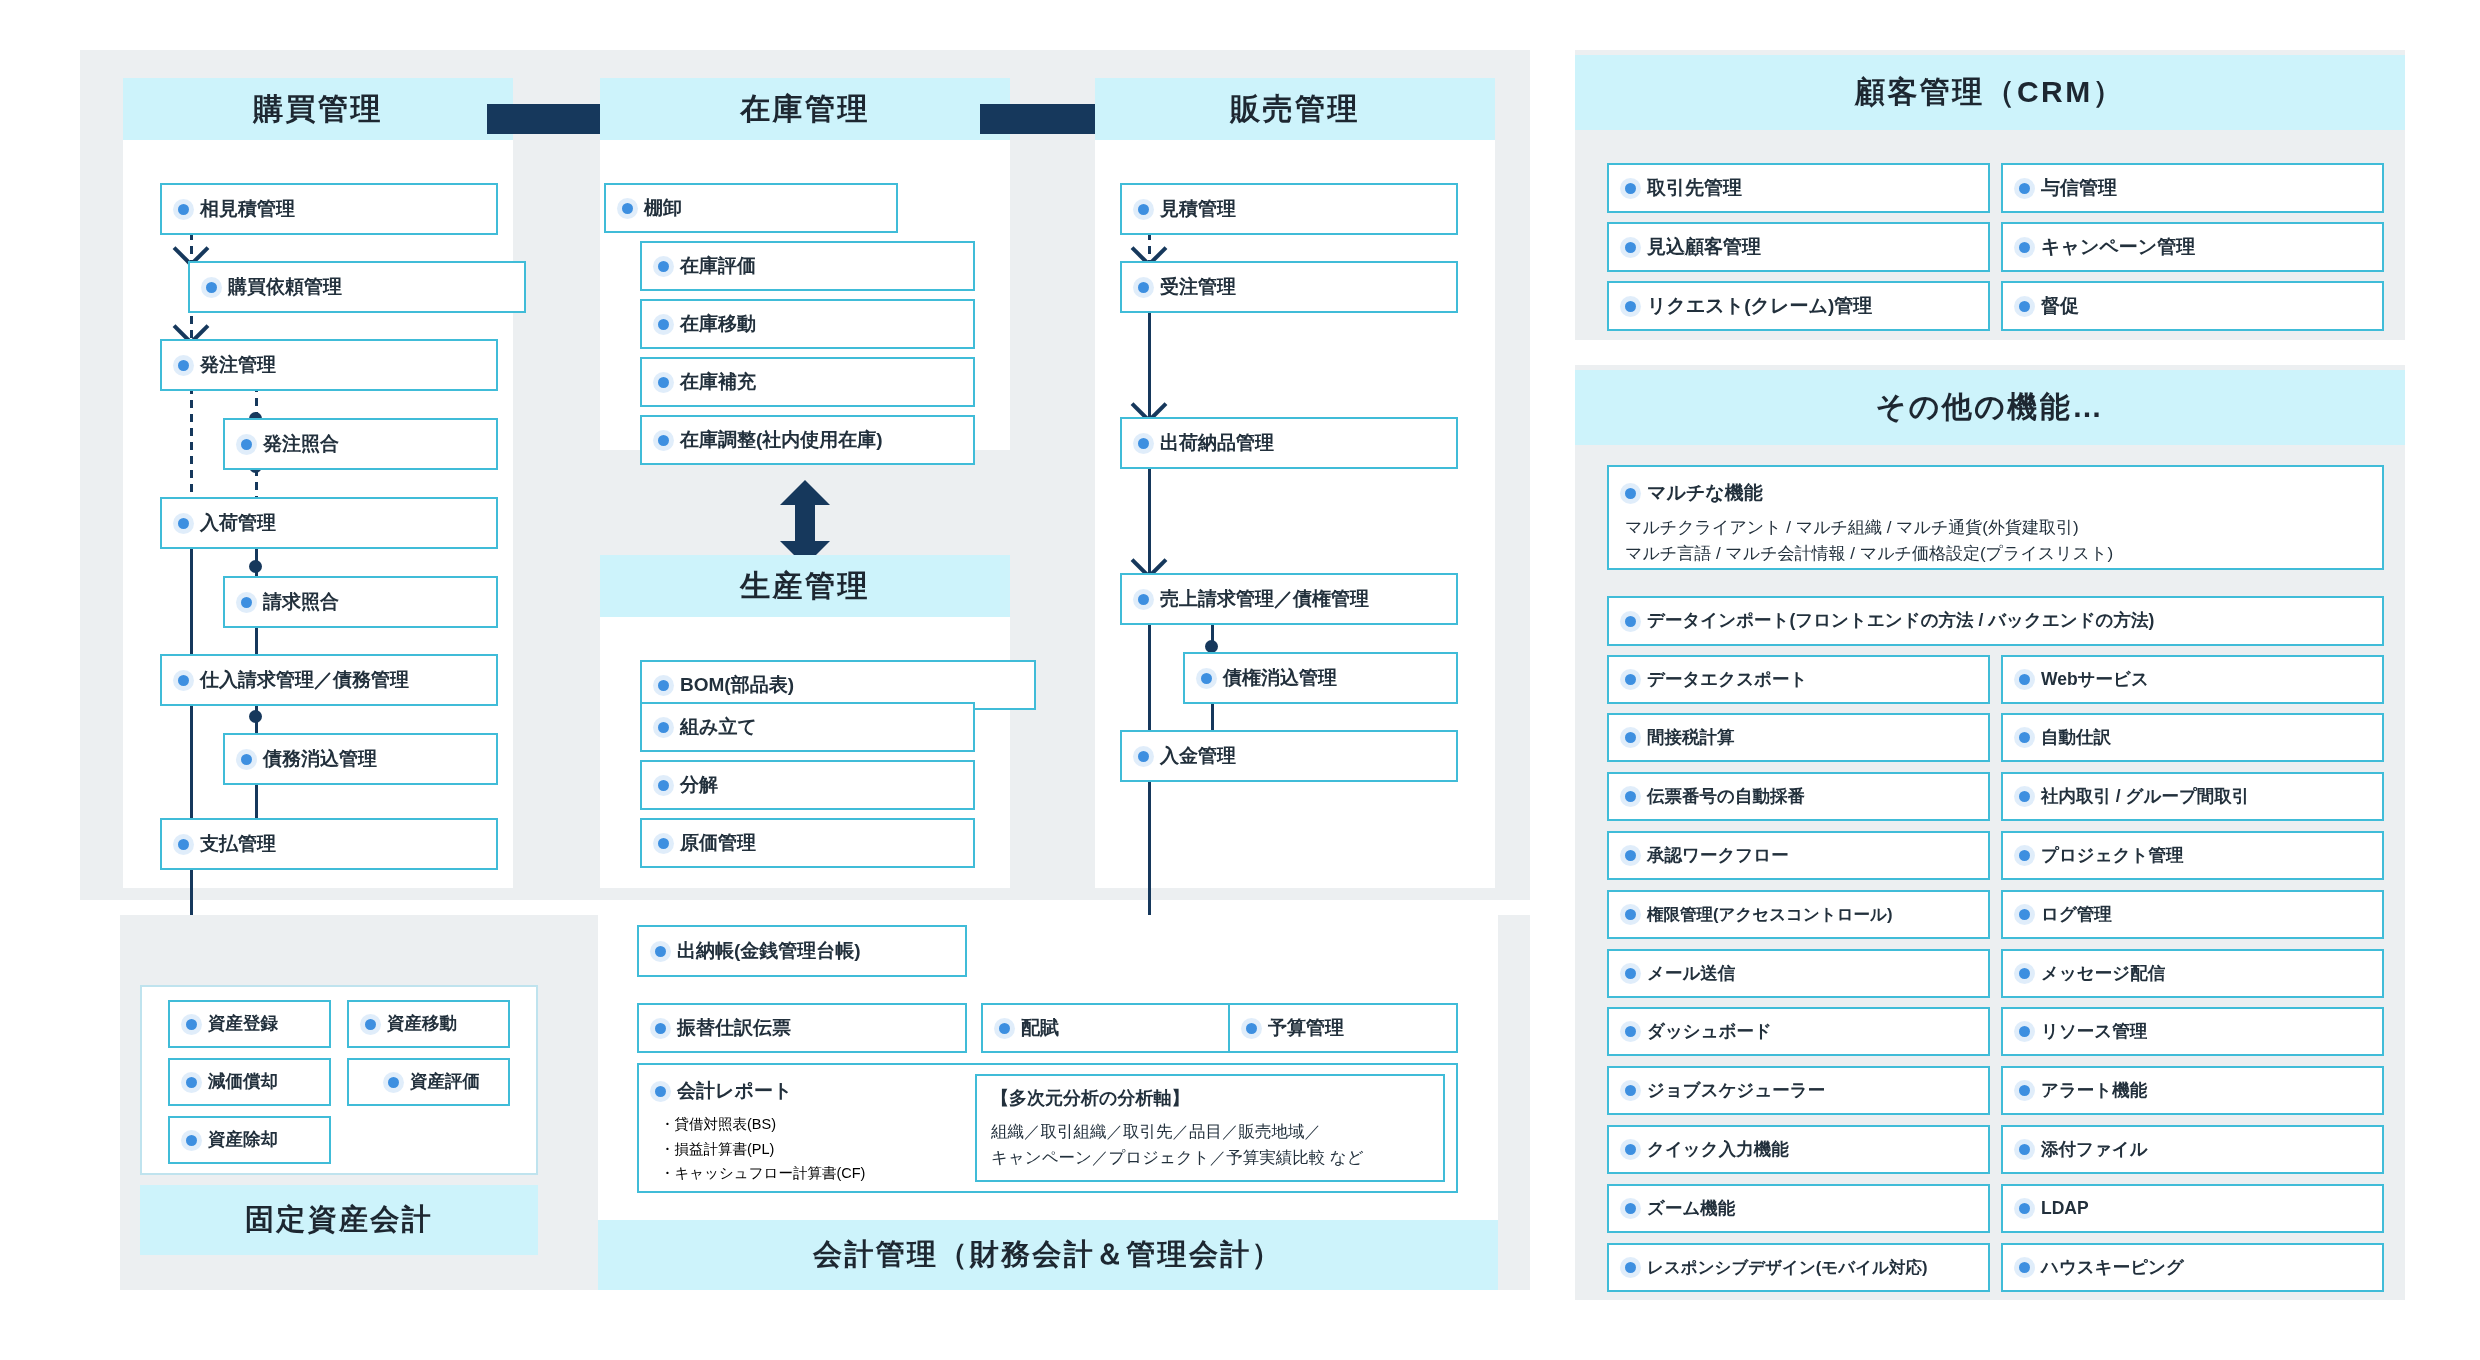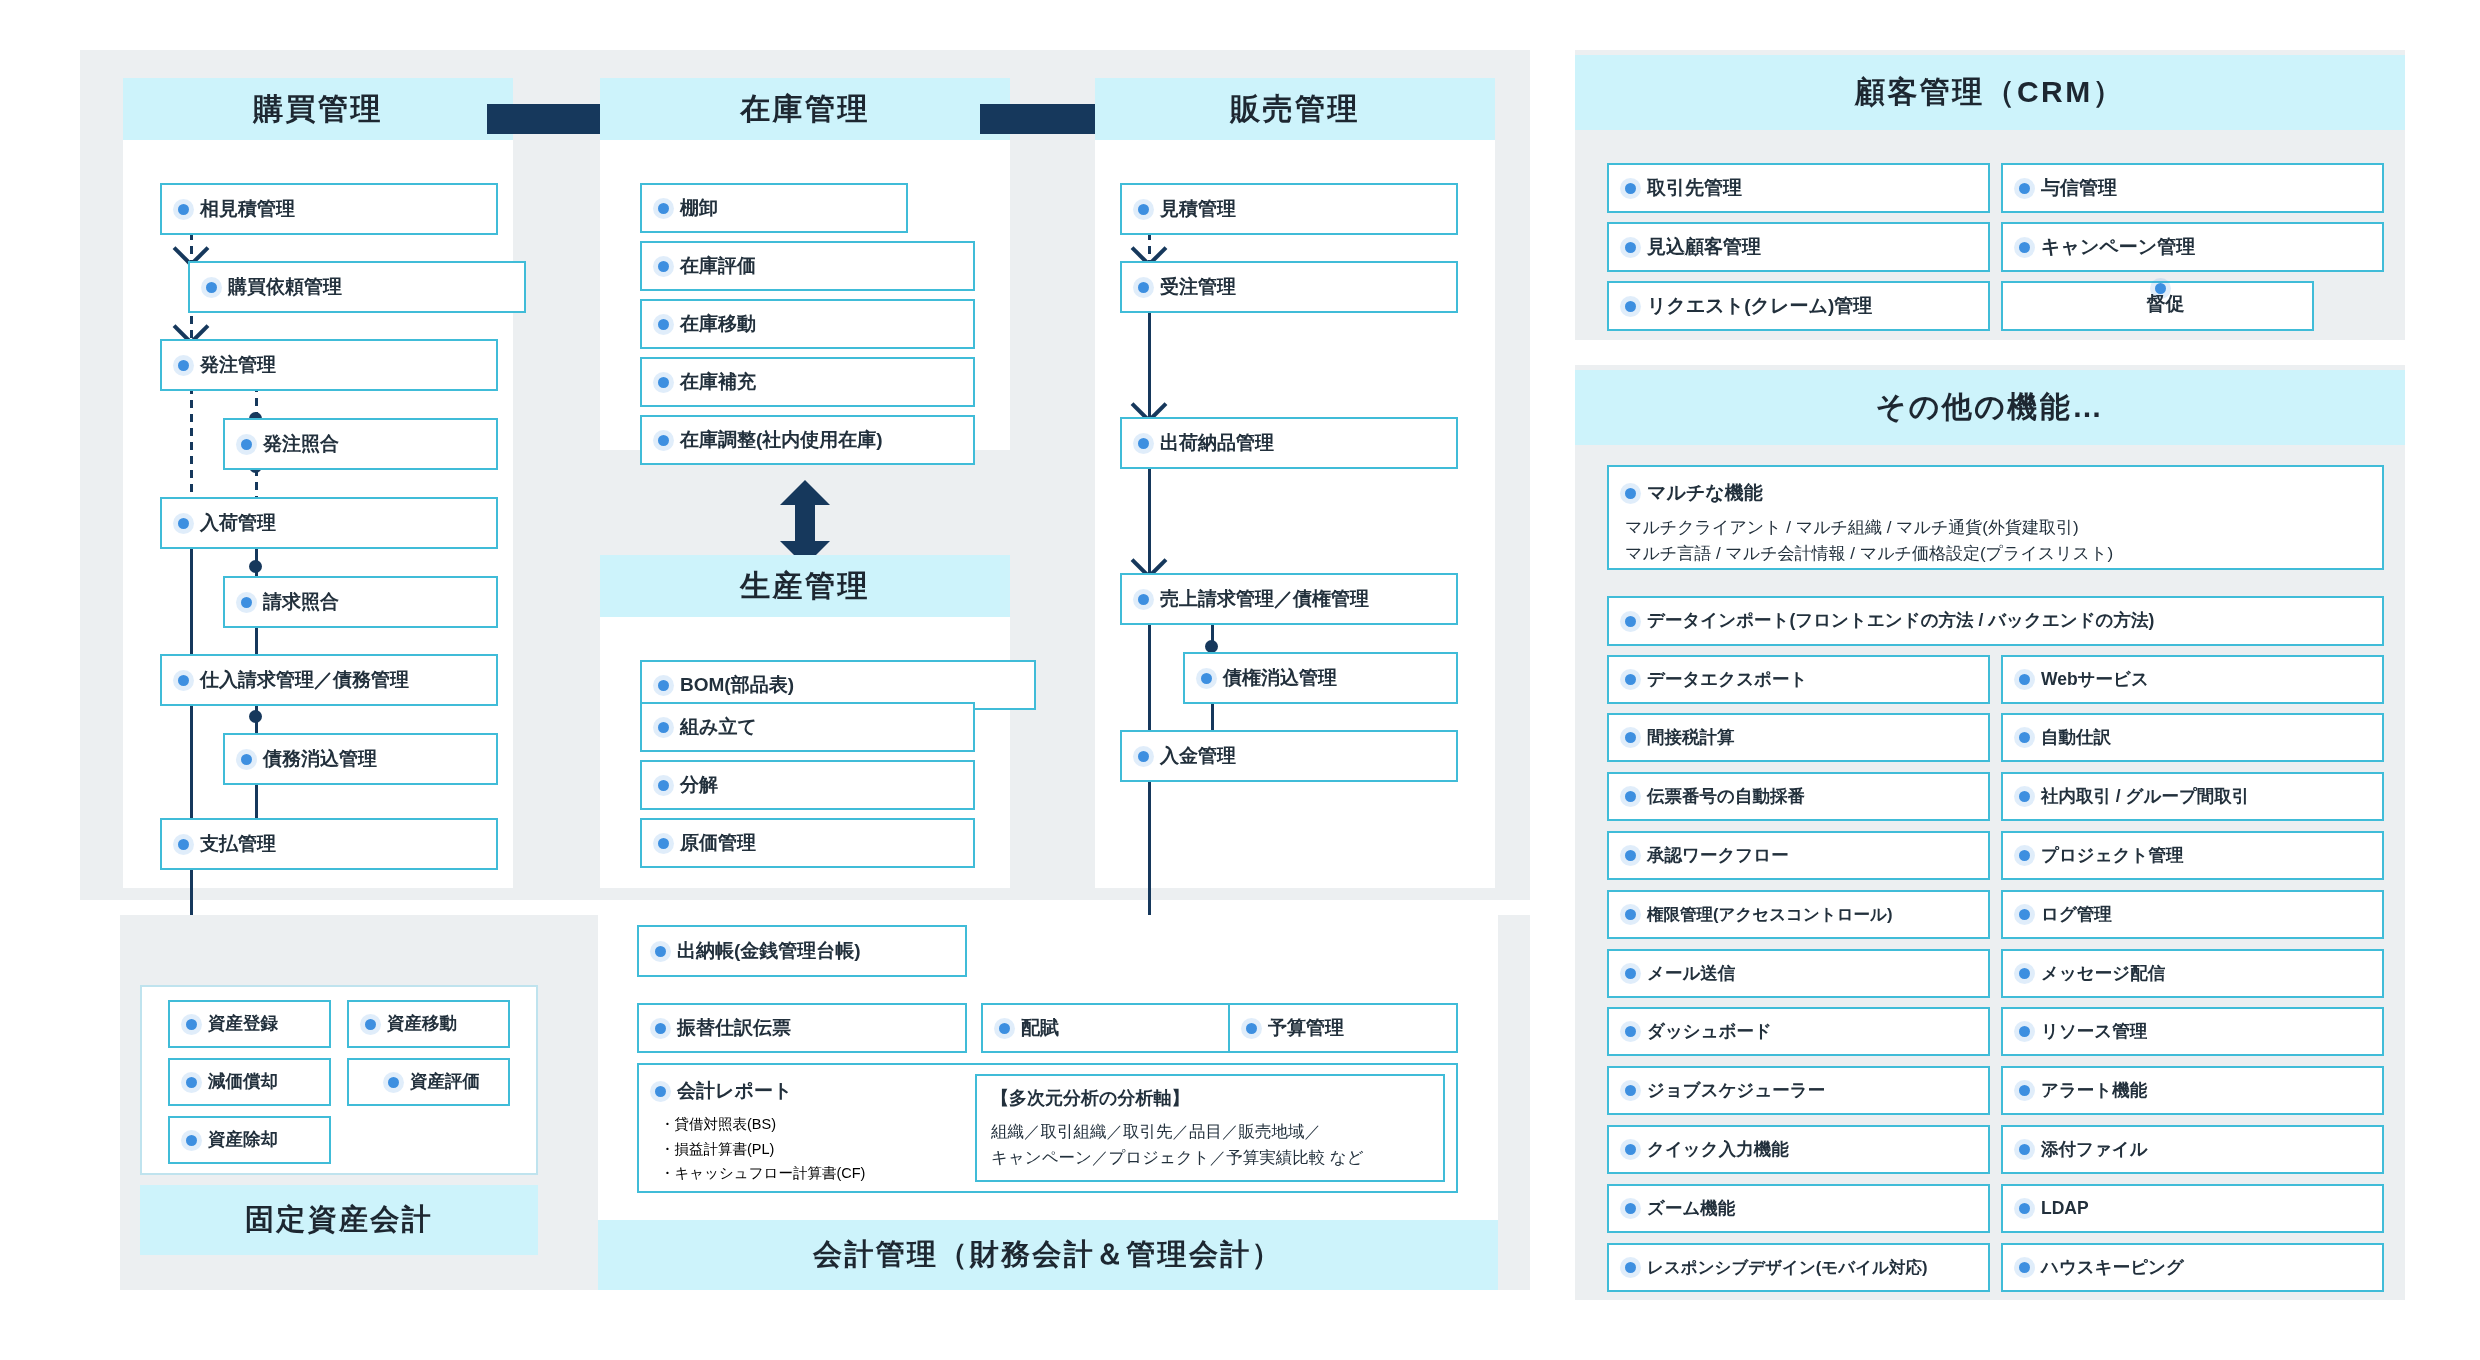--- a/index.html
+++ b/index.html
@@ -190,21 +190,21 @@
     <span class="lbl">支払管理</span>
   </div>
 
   <svg class="bigarrow" style="left:487px; top:90px;" width="176" height="58" viewBox="0 0 176 58">
     <polygon points="0,14 120,14 120,0 176,29 120,58 120,44 0,44" fill="#16385c"></polygon>
   </svg>
 
   <div class="panel-white" style="left:600px; top:78px; width:410px; height:372px;"></div>
   <div class="cap big" style="position:absolute; left:600px; top:78px; width:410px; height:62px;">在庫管理</div>
 
-  <div class="item" style="left:640px; top:183px; width:268px; height:50px;">
+  <div class="item" style="left:604px; top:183px; width:294px; height:50px;">
     <span class="dot"></span>
     <span class="lbl">棚卸</span>
   </div>
   <div class="item" style="left:640px; top:241px; width:335px; height:50px;">
     <span class="dot"></span>
     <span class="lbl">在庫評価</span>
   </div>
   <div class="item" style="left:640px; top:299px; width:335px; height:50px;">
     <span class="dot"></span>
     <span class="lbl">在庫移動</span>
@@ -371,21 +371,21 @@
     <span class="lbl">見込顧客管理</span>
   </div>
   <div class="item" style="left:2001px; top:222px; width:383px; height:50px;">
     <span class="dot"></span>
     <span class="lbl">キャンペーン管理</span>
   </div>
   <div class="item" style="left:1607px; top:281px; width:383px; height:50px;">
     <span class="dot"></span>
     <span class="lbl">リクエスト(クレーム)管理</span>
   </div>
-  <div class="item" style="left:2001px; top:281px; width:313px; height:50px;flex-direction:column;">
+  <div class="item" style="left:2001px; top:281px; width:383px; height:50px;">
     <span class="dot"></span>
     <span class="lbl">督促</span>
   </div>
 
   <div class="panel" style="left:1575px; top:365px; width:830px; height:935px;"></div>
   <div class="cap big" style="position:absolute; left:1575px; top:370px; width:830px; height:75px;">その他の機能…</div>
 
   <div class="blockitem" style="left:1607px; top:465px; width:777px; height:105px;">
     <div class="hd">
       <span class="dot"></span>

